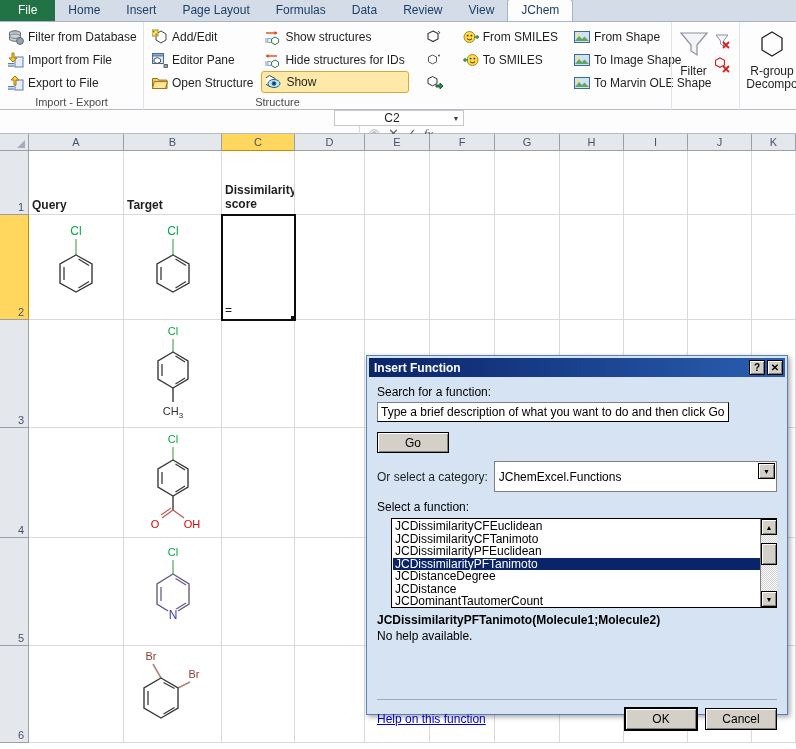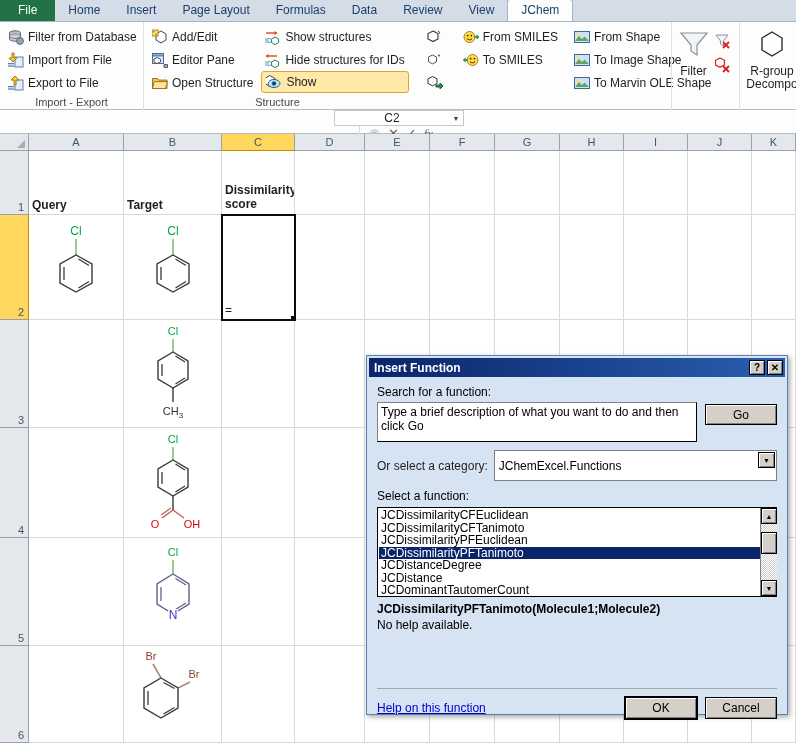--- a/index.html
+++ b/index.html
@@ -151,21 +151,21 @@
   #dlg-title .t { flex:1; }
   .titlebtn {
     width:16px; height:15px; margin-right:2px;
     background:#d4d0c8; border:1px solid #000;
     box-shadow:inset 1px 1px 0 #fff, inset -1px -1px 0 #808080;
     color:#000; font-size:10px; font-weight:bold;
     display:flex; align-items:center; justify-content:center; cursor:default;
   }
   .dlg-body { padding:8px 10px 0 10px; }
   .dlg-label { color:#000; margin-bottom:3px; }
-  #search-row { display:flex; gap:8px; align-items:flex-start; }
+  #search-row { display:flex; gap:8px; align-items:flex-start;flex-direction:column; }
   #search-box {
     flex:1; height:40px; background:#fff;
     border:1px solid #000; border-top-color:#808080; border-left-color:#808080;
     padding:2px 3px; line-height:14px; color:#000; font-size:12px;
   }
   #go-btn {
     width:72px; height:21px; background:#d4d0c8;
     border:1px solid #000;
     box-shadow:inset 1px 1px 0 #fff, inset -1px -1px 0 #808080;
     display:flex; align-items:center; justify-content:center;
@@ -179,21 +179,21 @@
   }
   #cat-select .arrowbtn {
     position:absolute; right:1px; top:1px; width:17px; height:16px;
     background:#d4d0c8; border:1px solid #000;
     box-shadow:inset 1px 1px 0 #fff, inset -1px -1px 0 #808080;
     display:flex; align-items:center; justify-content:center; font-size:7px;
   }
   #func-list {
     margin-top:4px; height:90px; background:#fff;
     border:1px solid #000; border-right:none;
-    display:flex; overflow:hidden;
+    display:flex; overflow:hidden;margin-left:14px;
   }
   #func-items { flex:1; padding:1px 0 0 1px; }
   .fitem { height:12.5px; line-height:12.5px; padding-left:2px; font-size:12px; color:#000; cursor:default; }
   .fitem.sel { background:#0a246a; color:#fff; }
   #func-scroll {
     width:17px; border-left:1px solid #808080;
     background:repeating-conic-gradient(#fff 0% 25%, #cfcfcf 0% 50%) 0 0/2px 2px;
     display:flex; flex-direction:column; position:relative;
   }
   .sbtn {

